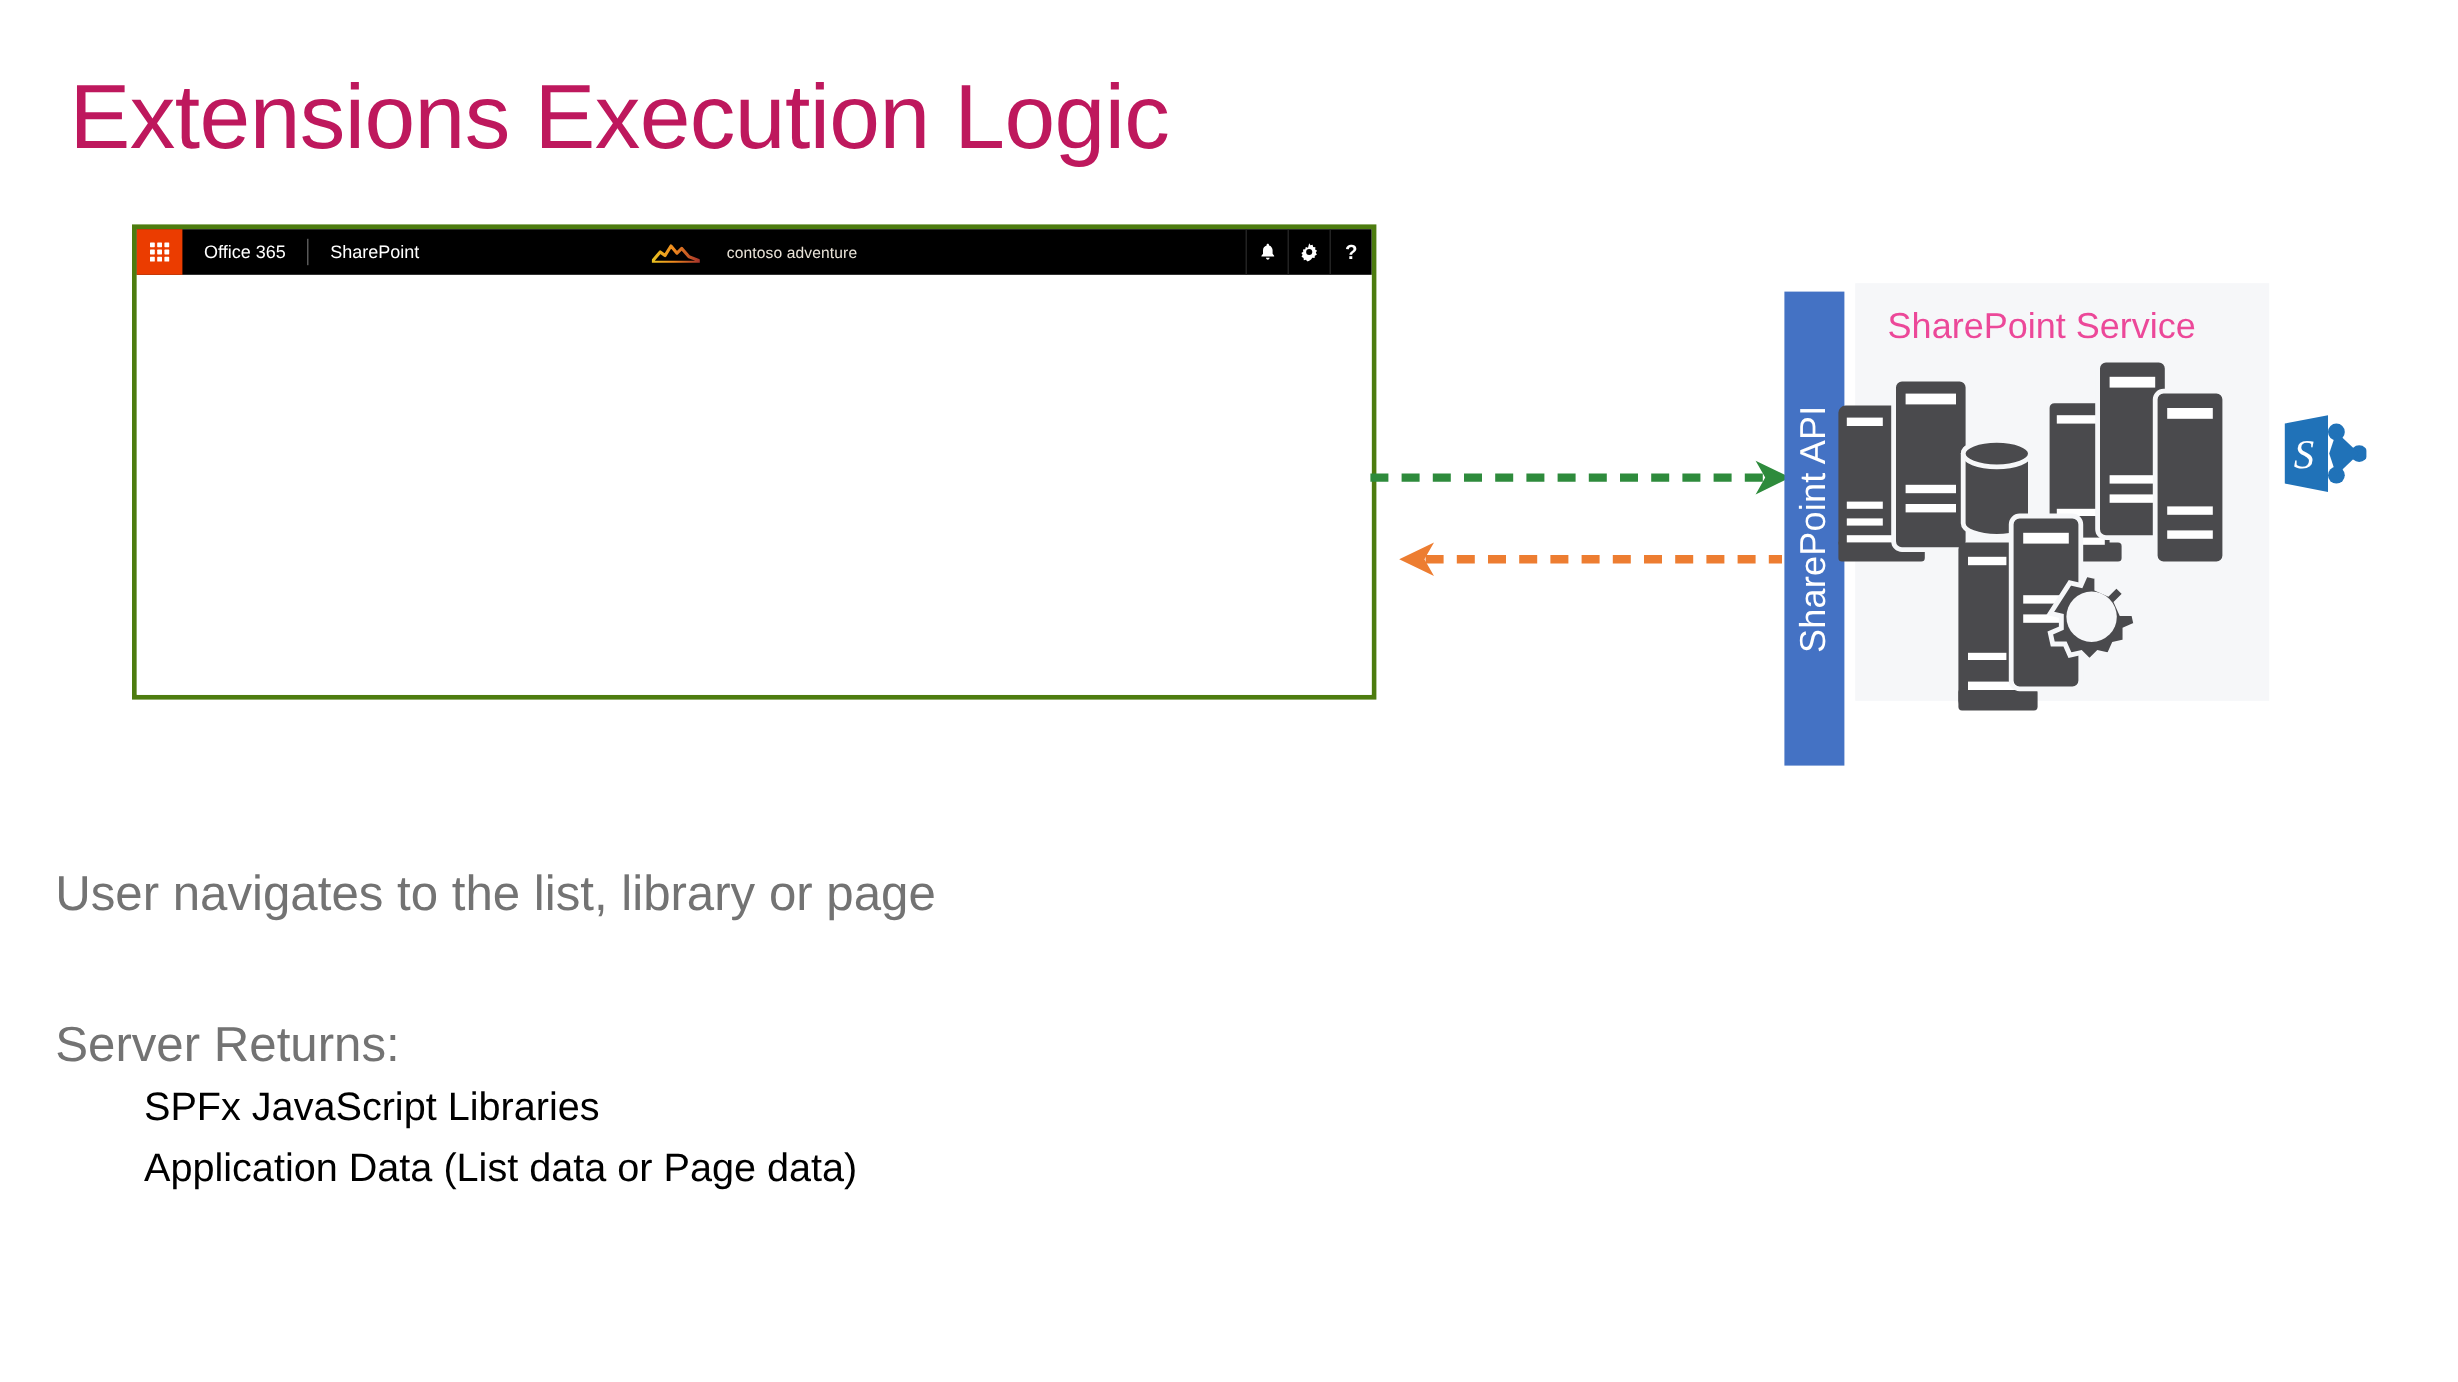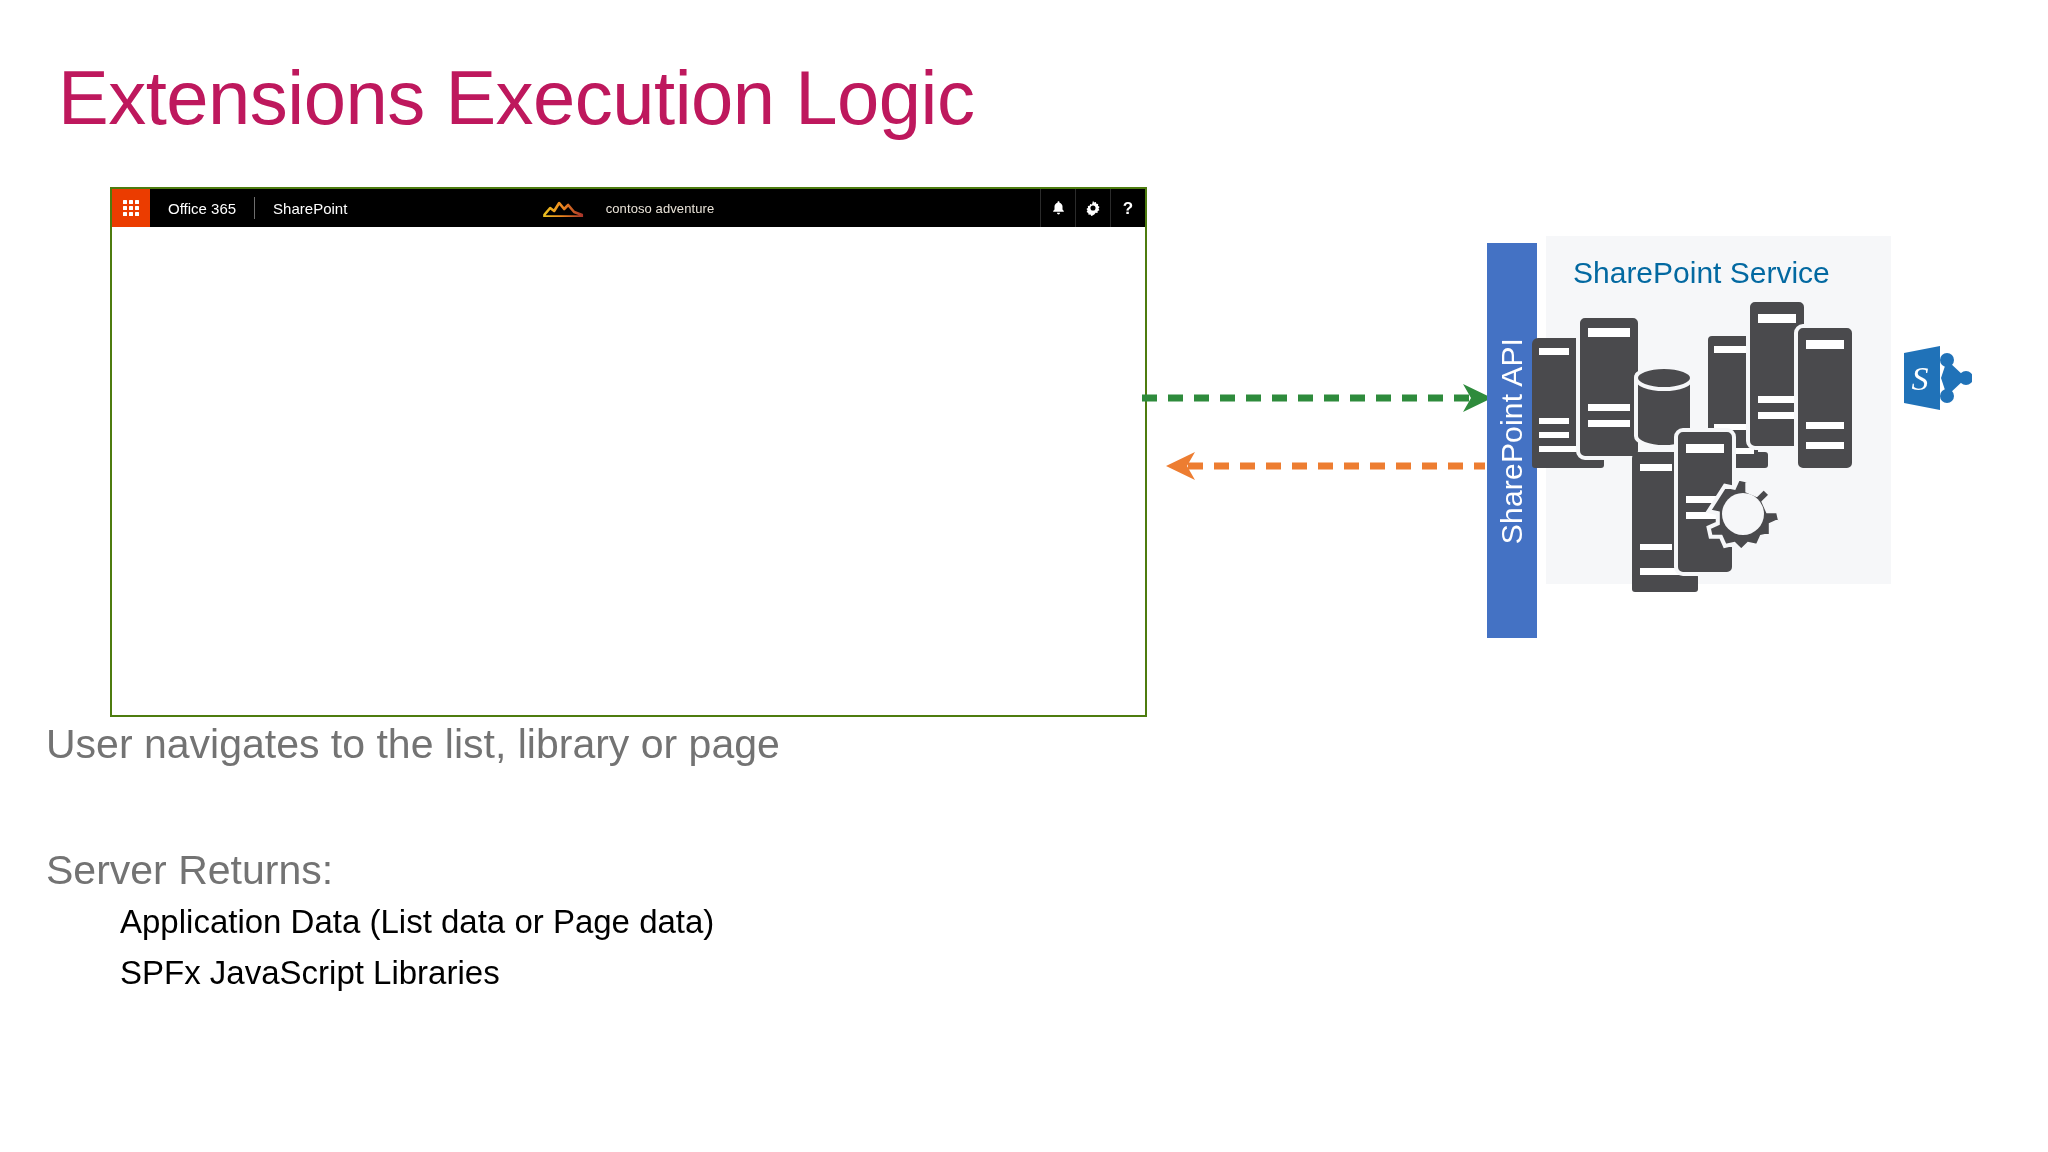--- a/index.html
+++ b/index.html
@@ -28,22 +28,22 @@
     color: #be185d;
     white-space: nowrap;
   }
 
   
   .browser {
     position: absolute;
     left: 110px;
     top: 187px;
     width: 1037px;
-    height: 530px;
-    border: 2px solid #4d7c0f;
+    height: 396px;
+    border: 4px solid #4d7c0f;
     box-sizing: border-box;
     background: #ffffff;
   }
   .suite-bar {
     position: relative;
     height: 38px;
     background: #000000;
     display: flex;
     align-items: stretch;
   }
@@ -168,21 +168,21 @@
     top: 236px;
     width: 345px;
     height: 348px;
     background: #F6F7F9;
   }
   .service-panel-title {
     position: absolute;
     left: 1573px;
     top: 256px;
     font-size: 30px;
-    color: #0369a1;
+    color: #ec4899;
     white-space: nowrap;
   }
 
   .servers-layer {
     position: absolute;
     left: 1528px;
     top: 300px;
     width: 420px;
     height: 330px;
   }
@@ -390,15 +390,15 @@
     <path d="M4 11 L40 4 L40 68 L4 61 Z" fill="#2072B8"></path>
     <text x="20" y="48" text-anchor="middle" fill="#ffffff" font-family="Liberation Serif, serif" font-size="34" font-style="italic" font-weight="400">S</text>
   </svg>
 </div>
 
 <div class="body-line lead-1">User navigates to the list, library or page</div>
 
 <div class="body-line lead-2">Server Returns:</div>
 
 <div class="bullets">
+  <div class="bullet-item">SPFx JavaScript Libraries</div>
   <div class="bullet-item">Application Data (List data or Page data)</div>
-  <div class="bullet-item">SPFx JavaScript Libraries</div>
 </div>
 
 </body></html>

